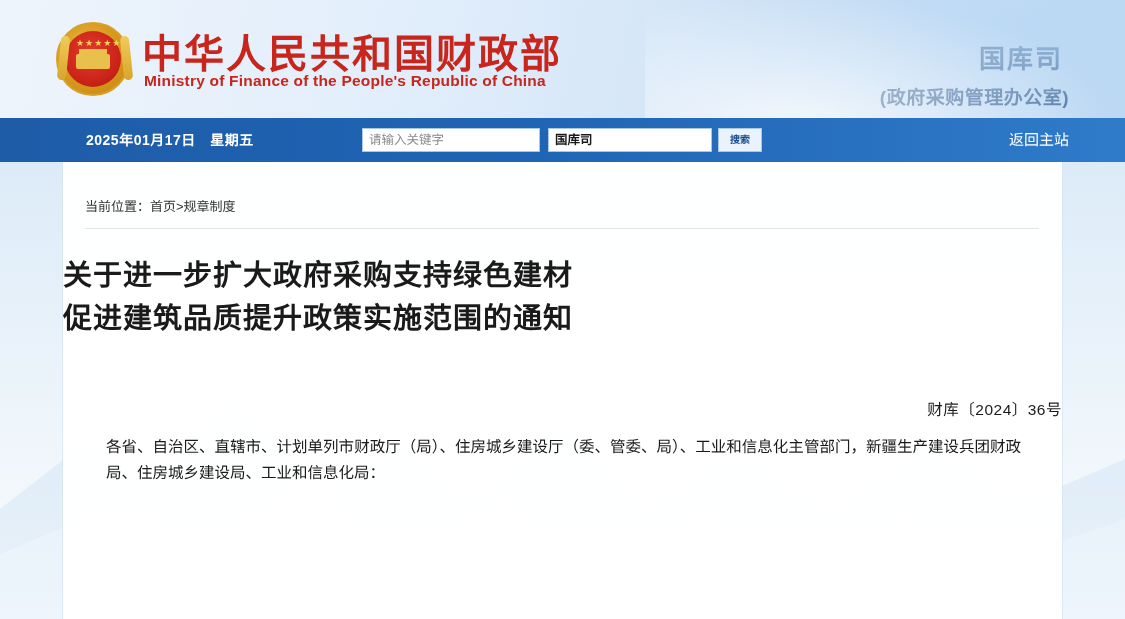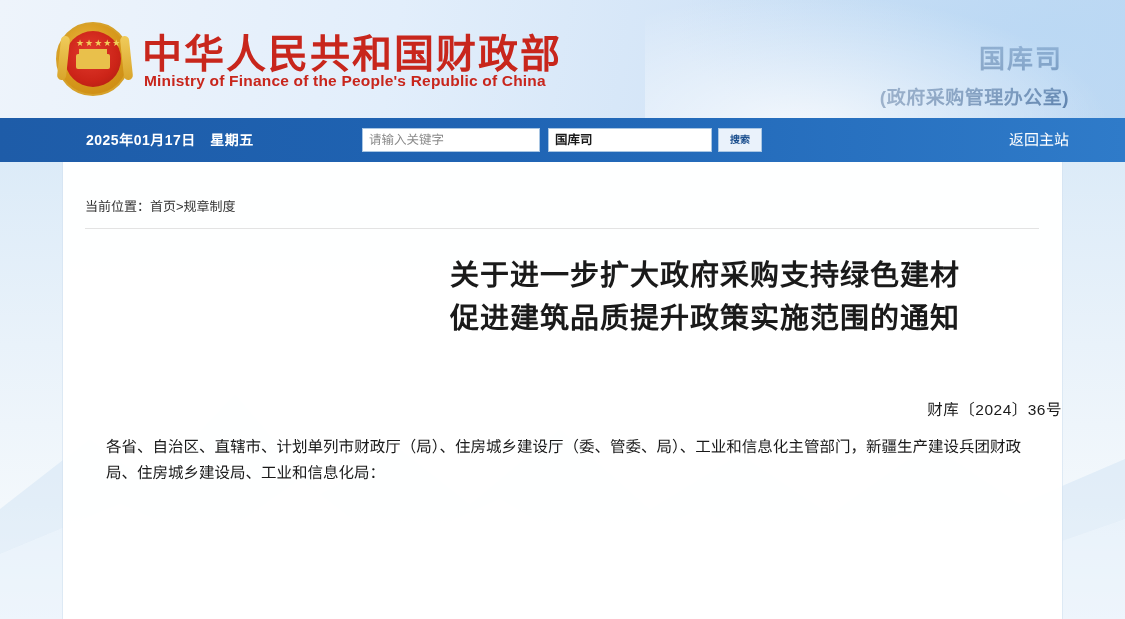--- a/index.html
+++ b/index.html
@@ -256,21 +256,21 @@
     top: 66px;
     width: 954px;
     height: 1px;
     background: #e3e3e3;
   }
   .doc-title {
     position: absolute;
     left: 0;
     top: 92px;
     width: 897px;
-    text-align: right;
+    text-align: left;
     font-size: 29px;
     line-height: 43px;
     font-weight: bold;
     color: #1a1a1a;
     font-family: "DejaVu Sans", "Liberation Sans", sans-serif;
     letter-spacing: 1px;
   }
   .doc-number {
     position: absolute;
     left: 0;

